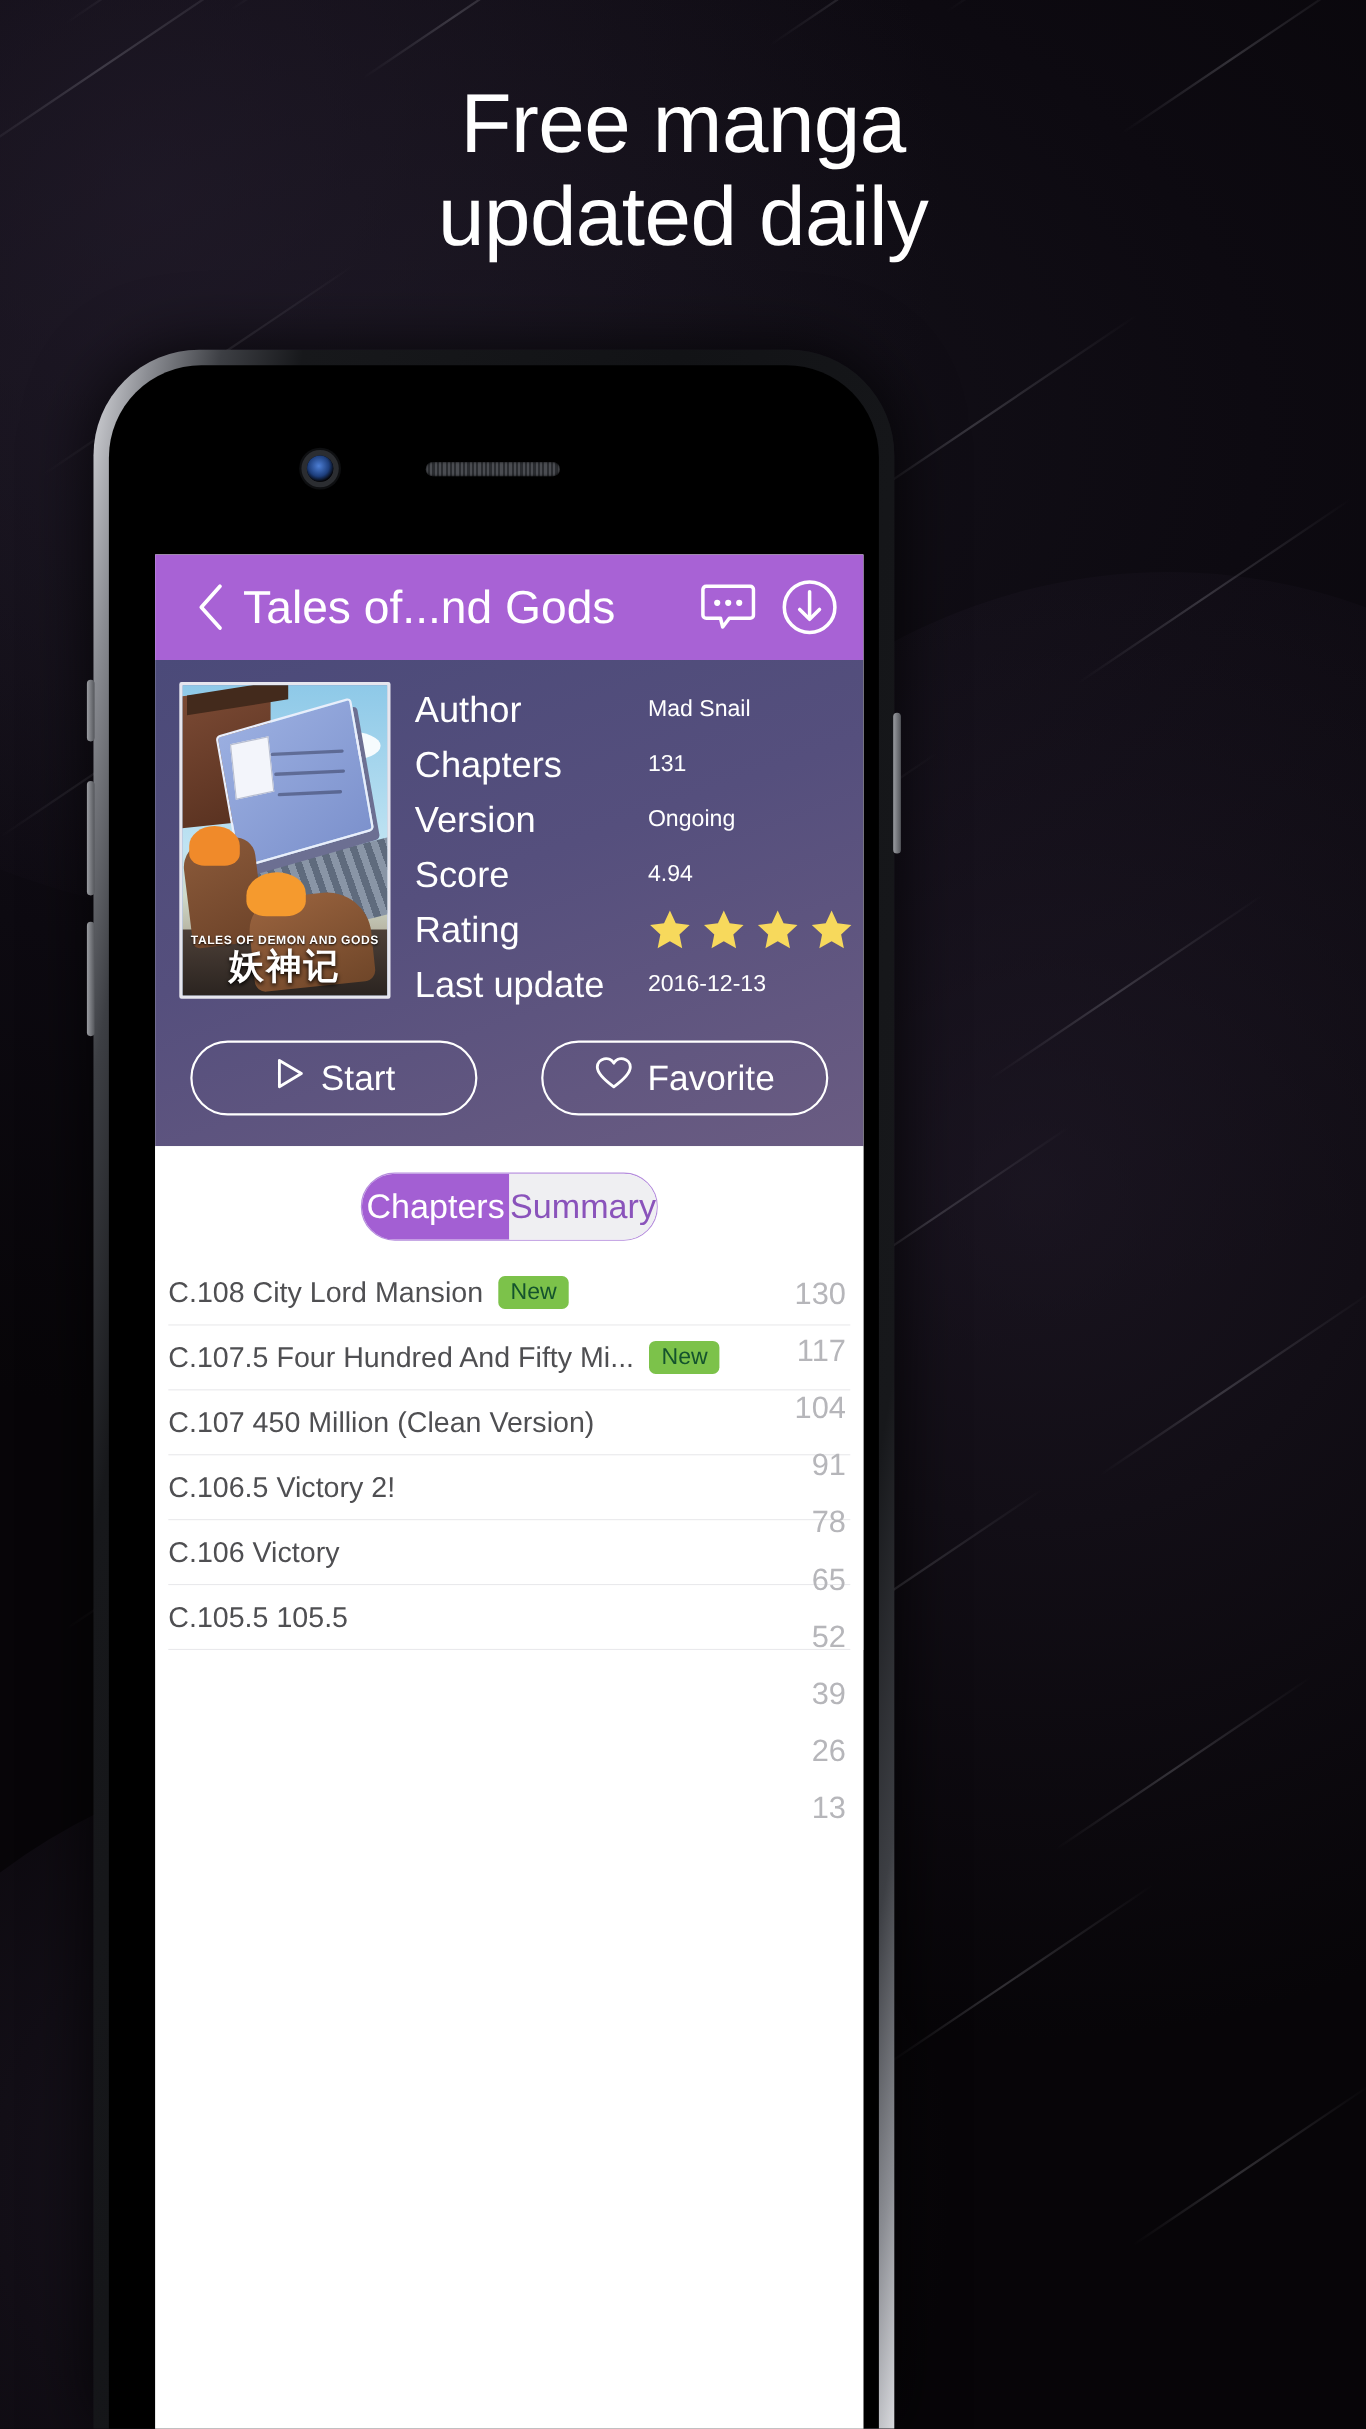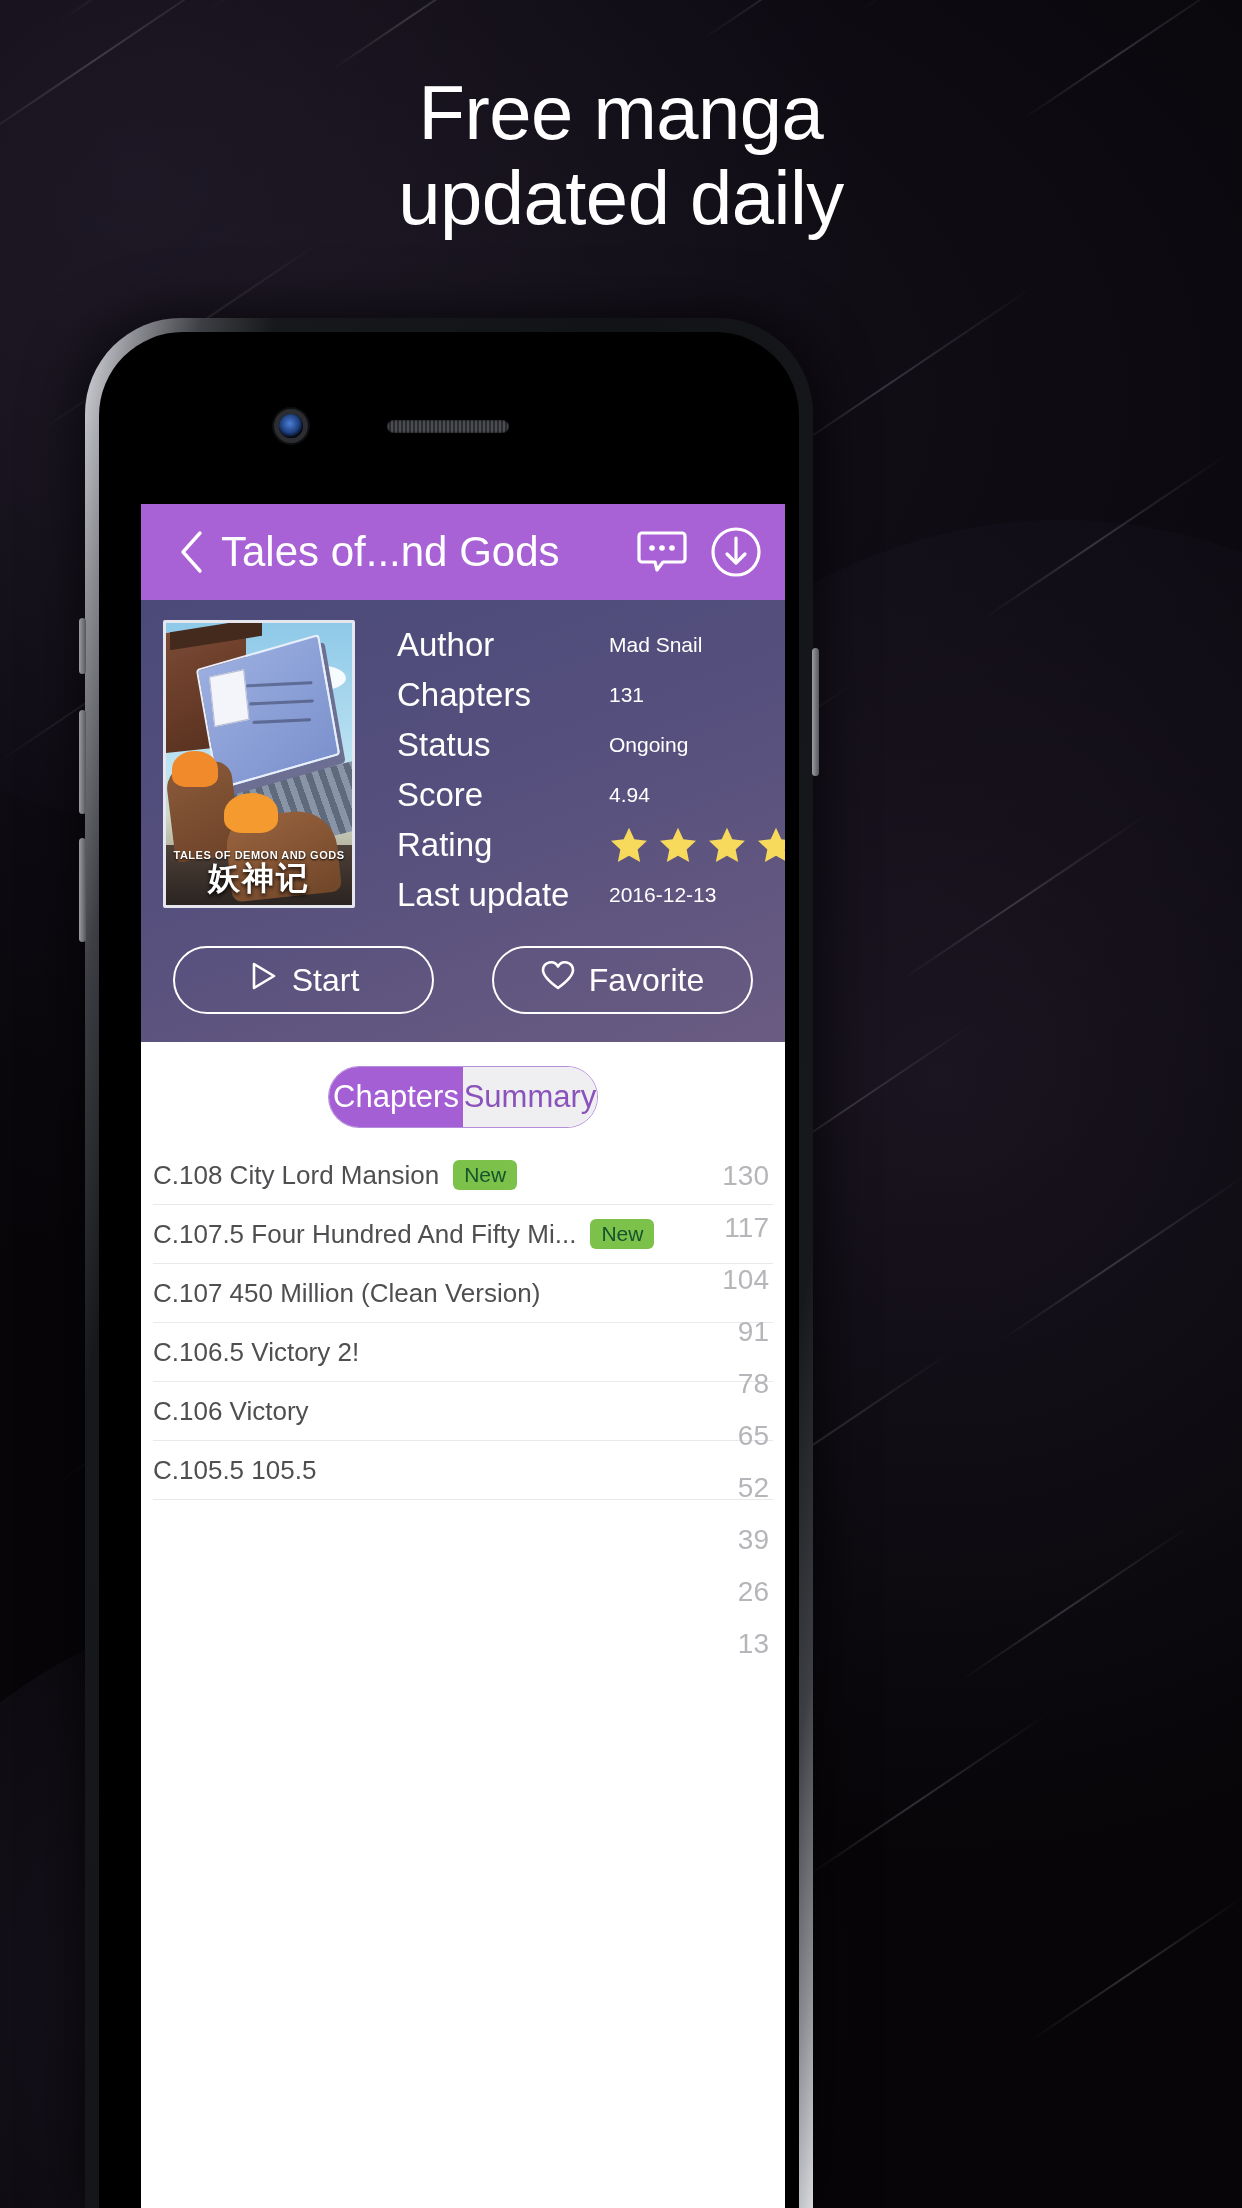--- a/index.html
+++ b/index.html
@@ -146,21 +146,21 @@
     position:absolute;left:0;right:0;bottom:44px;text-align:center;
     font-size:11px;color:#fff;letter-spacing:.5px;
     text-shadow:0 1px 2px #000;font-weight:700;
   }
   #cover .cjk{
     position:absolute;left:0;right:0;bottom:4px;text-align:center;
     font-size:32px;color:#fff;font-weight:700;
     text-shadow:0 2px 4px #000;letter-spacing:2px;
   }
 
-  #meta{flex:1 1 auto;padding-left:22px;margin-left:20px;}
+  #meta{flex:1 1 auto;padding-left:22px;}
   .meta-row{display:flex;align-items:center;height:50px;}
   .meta-k{color:#fff;font-size:33px;width:212px;flex:0 0 auto;}
   .meta-v{color:#fff;font-size:21px;}
   .stars{display:flex;gap:9px;align-items:center;}
   .star{width:40px;height:40px;display:block;}
 
   #info-btns{display:flex;gap:58px;padding:26px 10px 28px 10px;}
   .pill{
     flex:1 1 0;height:64px;border:2.5px solid #fff;border-radius:34px;
     display:flex;align-items:center;justify-content:center;gap:14px;
@@ -315,21 +315,21 @@
           <div id="meta">
             <div class="meta-row">
               <div class="meta-k">Author</div>
               <div class="meta-v">Mad Snail</div>
             </div>
             <div class="meta-row">
               <div class="meta-k">Chapters</div>
               <div class="meta-v">131</div>
             </div>
             <div class="meta-row">
-              <div class="meta-k">Status</div>
+              <div class="meta-k">Version</div>
               <div class="meta-v">Ongoing</div>
             </div>
             <div class="meta-row">
               <div class="meta-k">Score</div>
               <div class="meta-v">4.94</div>
             </div>
             <div class="meta-row">
               <div class="meta-k">Rating</div>
               <div class="stars" id="stars">
                   <svg viewBox="0 0 24 24" class="star">

